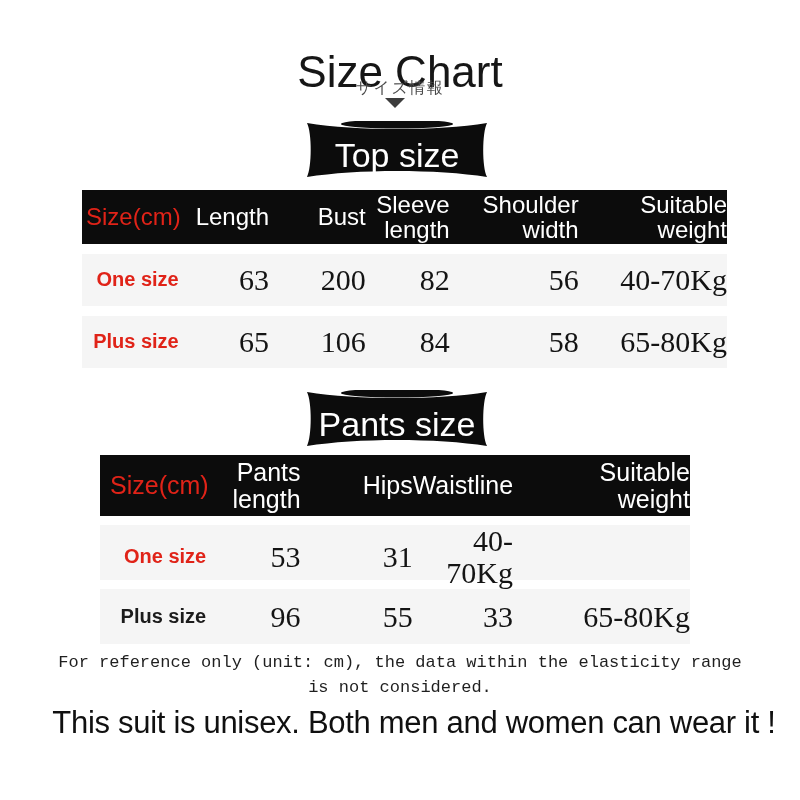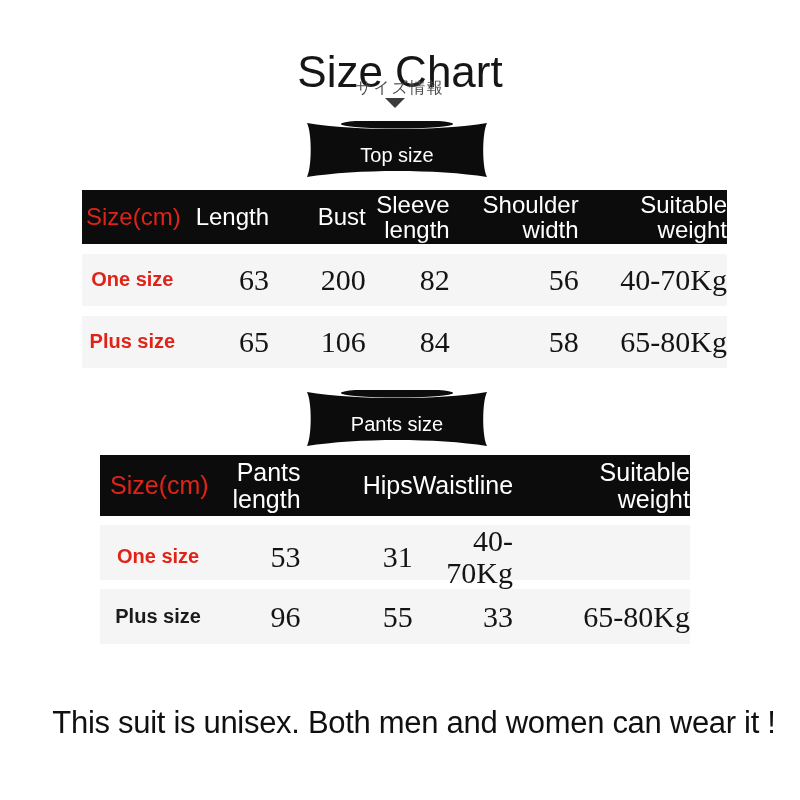--- a/index.html
+++ b/index.html
@@ -12,33 +12,33 @@
             font-size:16px;color:#4a4a4a;letter-spacing:1.5px;}
   .caret{position:absolute;top:98px;left:385px;width:0;height:0;
          border-left:10px solid transparent;border-right:10px solid transparent;
          border-top:10px solid #3c3c3c;}
 
   .ribbon{position:absolute;left:299px;width:196px;height:58px;}
   .ribbon.r1{top:121px;}
   .ribbon.r2{top:390px;}
   .ribbon svg{position:absolute;left:0;top:0;width:100%;height:100%;}
   .ribbon-text{position:absolute;inset:0;display:flex;align-items:center;justify-content:center;
-               padding-top:10px;color:#ffffff;font-size:20px;font-weight:400;}
+               padding-top:10px;color:#ffffff;font-size:34px;font-weight:400;}
 
   .size-table{position:absolute;}
   .t1{left:82px;top:190px;width:645px;}
   .t2{left:100px;top:455px;width:590px;}
   .t-row{display:grid;align-items:center;}
   .t1 .t-row{grid-template-columns:15% 14% 15% 13% 20% 23%;}
   .t2 .t-row{grid-template-columns:18% 16% 19% 17% 30%;}
   .t-header{background:#0c0c0c;color:#ffffff;}
   .t1 .t-header{height:54px;font-size:24px;}
   .t2 .t-header{height:61px;font-size:25px;}
   .t-cell{text-align:right;line-height:1.06;white-space:pre-line;}
-  .t-cell.first{text-align:center;}
+  .t-cell.first{text-align:right;}
   .t1 .t-cell.first{padding-left:4px;}
   .t2 .t-cell.first{padding-left:10px;}
   .data-row{background:#f5f5f5;}
   .t1 .data-row{height:52px;margin-top:10px;}
   .t2 .data-row{height:55px;margin-top:9px;}
   .data-row .label{font-size:20px;font-weight:600;}
   .data-row .num{font-family:"Liberation Serif","DejaVu Serif",serif;
                  font-size:30px;font-weight:400;color:#141414;}
 
   .footer-note{position:absolute;top:651px;left:0;right:0;text-align:center;
@@ -120,16 +120,20 @@
     </div>
     <div class="t-row data-row">
       <div class="t-cell first label" style="color: rgb(28, 28, 28);">Plus size</div>
       <div class="t-cell num">96</div>
       <div class="t-cell num">55</div>
       <div class="t-cell num">33</div>
       <div class="t-cell num">65-80Kg</div>
     </div>
   </div>
 
+  <div class="footer-note">
+    <div>For reference only (unit: cm), the data within the elasticity range</div>
+    <div>is not considered.</div>
+  </div>
 
   <div class="bottom-note">This suit is unisex. Both men and women can wear it !</div>
 
 </div>
 
 </body></html>

